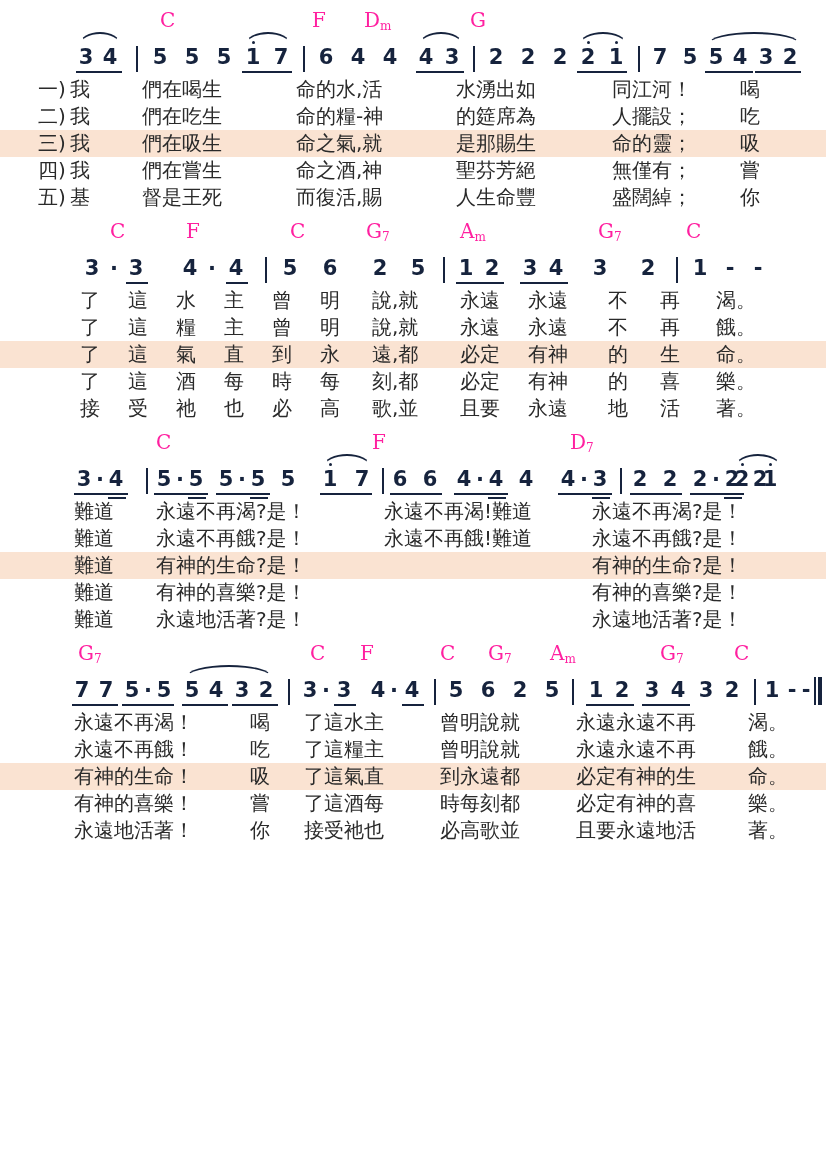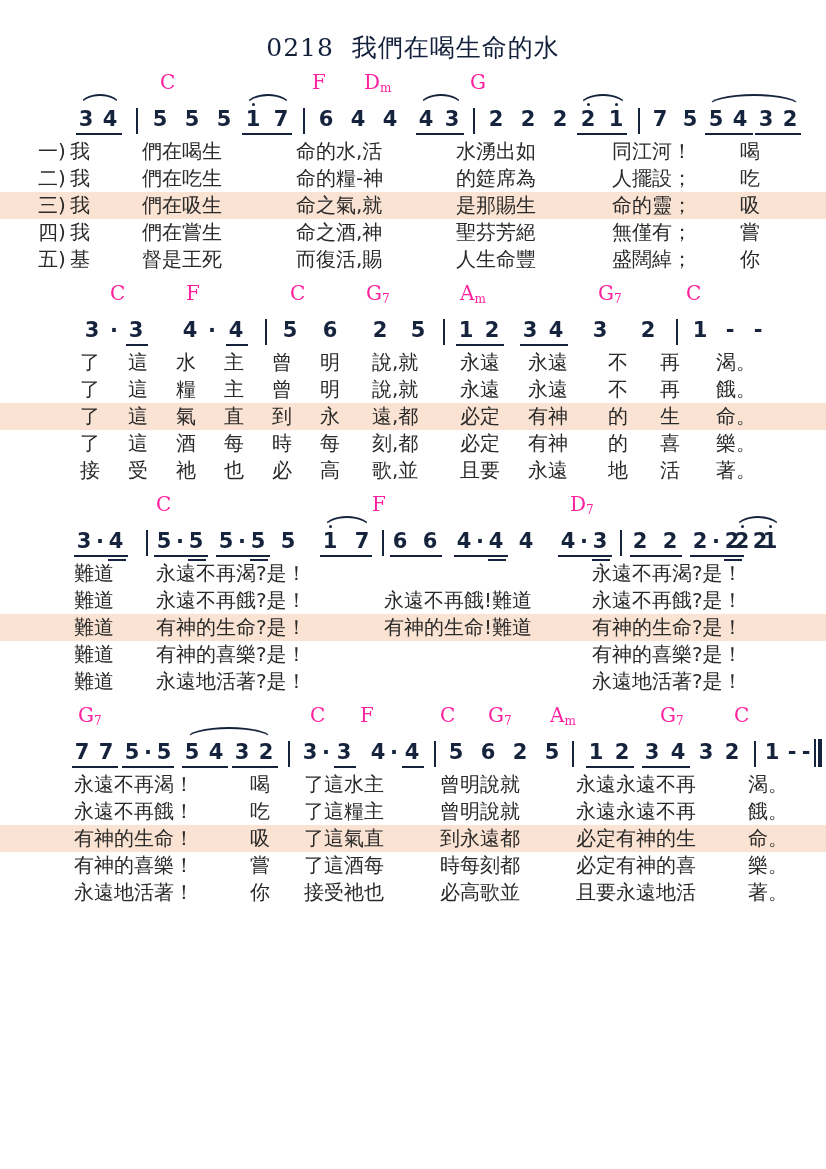--- a/index.html
+++ b/index.html
@@ -154,21 +154,20 @@
     left: 38px;
     top: 0;
     white-space: pre;
   }
 </style>
 </head>
 <body>
 
 <div class="page">
 
-  <div class="title">0218  我們在喝生命的水</div>
 
 
   <div id="blocks-root">
       <div class="block">
         <div class="chordrow">
           <span class="chord" style="left: 160px; color: rgb(255, 32, 160);">C</span>
           <span class="chord" style="left: 312px; color: rgb(255, 32, 160);">F</span>
           <span class="chord" style="left: 364px; color: rgb(255, 32, 160);">D<sub>m</sub></span>
           <span class="chord" style="left: 470px; color: rgb(255, 32, 160);">G</span>
         </div>
@@ -323,23 +322,23 @@
           <span class="beam1" style="left: 488px; width: 18px; bottom: -3px; background: rgb(22, 35, 61);"></span>
           <span class="beam1" style="left: 592px; width: 18px; bottom: -3px; background: rgb(22, 35, 61);"></span>
           <span class="beam1" style="left: 724px; width: 18px; bottom: -3px; background: rgb(22, 35, 61);"></span>
           <span class="barline" style="left: 146px; background: rgb(22, 35, 61);"></span>
           <span class="barline" style="left: 382px; background: rgb(22, 35, 61);"></span>
           <span class="barline" style="left: 620px; background: rgb(22, 35, 61);"></span>
           <span class="slur" style="left: 324px; width: 44px; bottom: 30px; border-top-color: rgb(22, 35, 61);"></span>
           <span class="slur" style="left: 736px; width: 42px; bottom: 30px; border-top-color: rgb(22, 35, 61);"></span>
         </div>
         <div class="lyrics">
-          <div class="lrow"><span class="seg" style="left: 74px; color: rgb(42, 42, 42);">難道</span><span class="seg" style="left: 156px; color: rgb(42, 42, 42);">永遠不再渴?是！</span><span class="seg" style="left: 592px; color: rgb(42, 42, 42);">永遠不再渴?是！</span></div>
+          <div class="lrow"><span class="seg" style="left: 74px; color: rgb(42, 42, 42);">難道</span><span class="seg" style="left: 156px; color: rgb(42, 42, 42);">永遠不再渴?是！</span><span class="seg" style="left: 384px; color: rgb(42, 42, 42);">永遠不再渴!難道</span><span class="seg" style="left: 592px; color: rgb(42, 42, 42);">永遠不再渴?是！</span></div>
           <div class="lrow"><span class="seg" style="left: 74px; color: rgb(42, 42, 42);">難道</span><span class="seg" style="left: 156px; color: rgb(42, 42, 42);">永遠不再餓?是！</span><span class="seg" style="left: 384px; color: rgb(42, 42, 42);">永遠不再餓!難道</span><span class="seg" style="left: 592px; color: rgb(42, 42, 42);">永遠不再餓?是！</span></div>
-          <div class="lrow hl" style="background: rgb(250, 227, 210);"><span class="seg" style="left: 74px; color: rgb(42, 42, 42);">難道</span><span class="seg" style="left: 156px; color: rgb(42, 42, 42);">有神的生命?是！</span><span class="seg" style="left: 384px; color: rgb(42, 42, 42);">有神的生命!難道</span><span class="seg" style="left: 592px; color: rgb(42, 42, 42);">有神的生命?是！</span></div>
+          <div class="lrow hl" style="background: rgb(250, 227, 210);"><span class="seg" style="left: 74px; color: rgb(42, 42, 42);">難道</span><span class="seg" style="left: 156px; color: rgb(42, 42, 42);">有神的生命?是！</span><span class="seg" style="left: 592px; color: rgb(42, 42, 42);">有神的生命?是！</span></div>
           <div class="lrow"><span class="seg" style="left: 74px; color: rgb(42, 42, 42);">難道</span><span class="seg" style="left: 156px; color: rgb(42, 42, 42);">有神的喜樂?是！</span><span class="seg" style="left: 592px; color: rgb(42, 42, 42);">有神的喜樂?是！</span></div>
           <div class="lrow"><span class="seg" style="left: 74px; color: rgb(42, 42, 42);">難道</span><span class="seg" style="left: 156px; color: rgb(42, 42, 42);">永遠地活著?是！</span><span class="seg" style="left: 592px; color: rgb(42, 42, 42);">永遠地活著?是！</span></div>
         </div>
       </div>
       <div class="block">
         <div class="chordrow">
           <span class="chord" style="left: 78px; color: rgb(255, 32, 160);">G<sub>7</sub></span>
           <span class="chord" style="left: 310px; color: rgb(255, 32, 160);">C</span>
           <span class="chord" style="left: 360px; color: rgb(255, 32, 160);">F</span>
           <span class="chord" style="left: 440px; color: rgb(255, 32, 160);">C</span>

